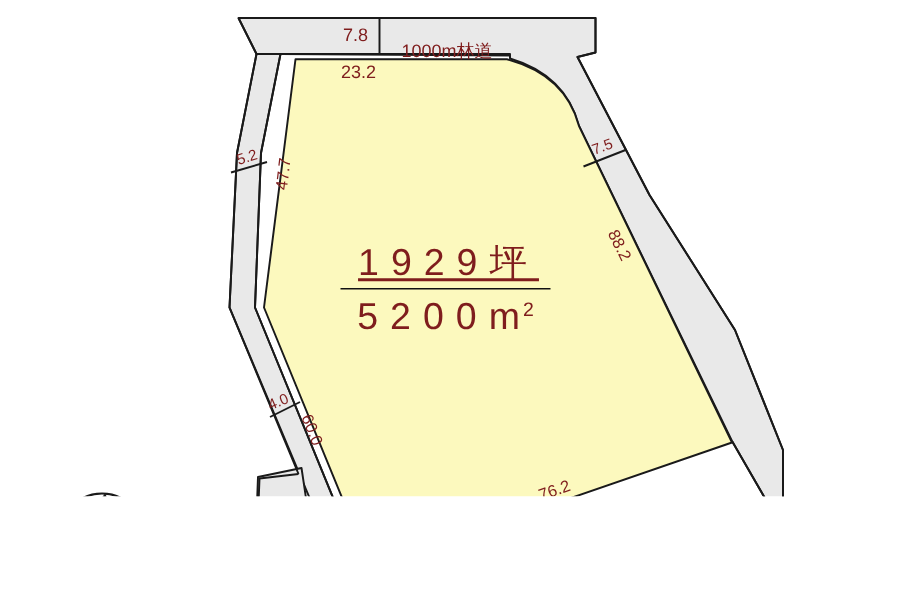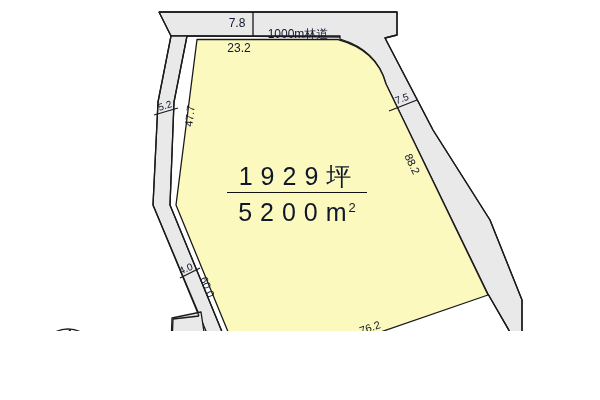--- a/index.html
+++ b/index.html
@@ -1,17 +1,17 @@
 <!DOCTYPE html>
 <html><head>
 <meta charset="utf-8">
 <style>
   html,body{margin:0;padding:0;background:#fff;}
   #canvas{position:relative;width:600px;height:331px;background:#fff;overflow:hidden;
-          font-family:"Liberation Sans","DejaVu Sans",sans-serif;color:#0f172a;}
+          font-family:"Liberation Sans","DejaVu Sans",sans-serif;color:#7f1d1d;}
   #mapsvg{position:absolute;left:0;top:0;}
   #mapsvg path,#mapsvg polyline,#mapsvg line,#mapsvg circle,#mapsvg polygon{
     stroke:#1a1a1a;stroke-width:1.3;stroke-linejoin:round;stroke-linecap:butt;}
   .lbl{position:absolute;white-space:nowrap;font-size:11px;line-height:1;
        transform:translate(-50%,-50%);}
   .lbl.sm{font-size:10px;}
   .lbl.md{font-size:12px;}
   .big{position:absolute;white-space:nowrap;font-size:25px;letter-spacing:8px;
        font-weight:500;line-height:1;transform:translate(-50%,-50%);}
   .big .sup{font-size:13px;vertical-align:super;letter-spacing:0;margin-left:-6px;}
@@ -59,19 +59,19 @@
   <div class="lbl" style="left:190px;top:116px;transform:translate(-50%,-50%) rotate(-83deg);">47.7</div>
 
   <div class="lbl sm" style="left:402px;top:99px;transform:translate(-50%,-50%) rotate(-20deg);">7.5</div>
   <div class="lbl" style="left:412px;top:164px;transform:translate(-50%,-50%) rotate(64deg);">88.2</div>
 
   <div class="lbl sm" style="left:186px;top:269px;transform:translate(-50%,-50%) rotate(-23deg);">4.0</div>
   <div class="lbl" style="left:207px;top:287px;transform:translate(-50%,-50%) rotate(68deg);">60.0</div>
 
   <div class="lbl" style="left:370px;top:328px;transform:translate(-50%,-50%) rotate(-19deg);">76.2</div>
 
-  <div class="big" style="left:299px;top:176px;">1929坪</div>
+  <div class="big" style="left:299px;top:176px;text-decoration:underline;">1929坪</div>
   <div id="fractionline"></div>
   <div class="big" style="left:297px;top:212px;">
     <span>5200m</span><span class="sup">2</span>
   </div>
 
 </div>
 
 </body></html>

